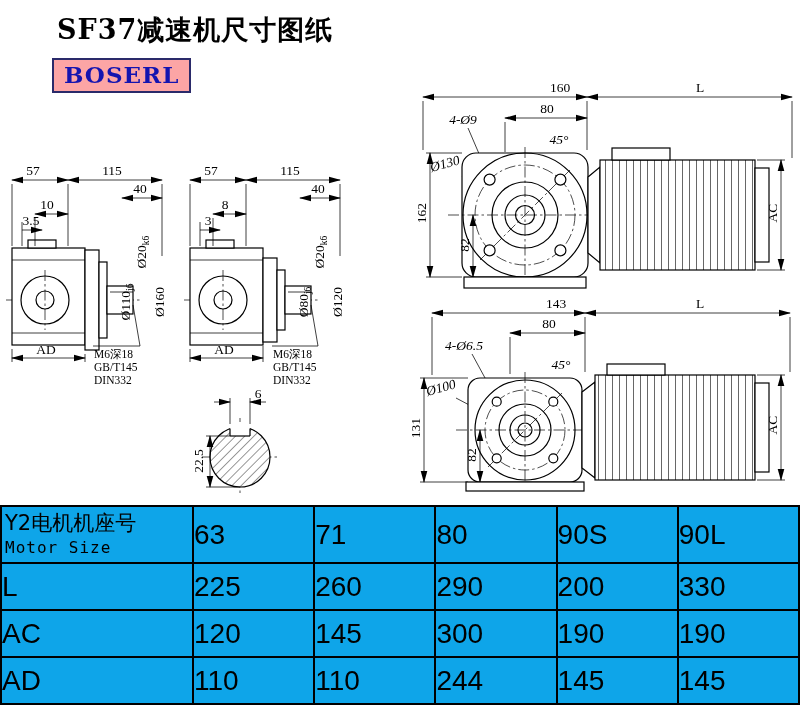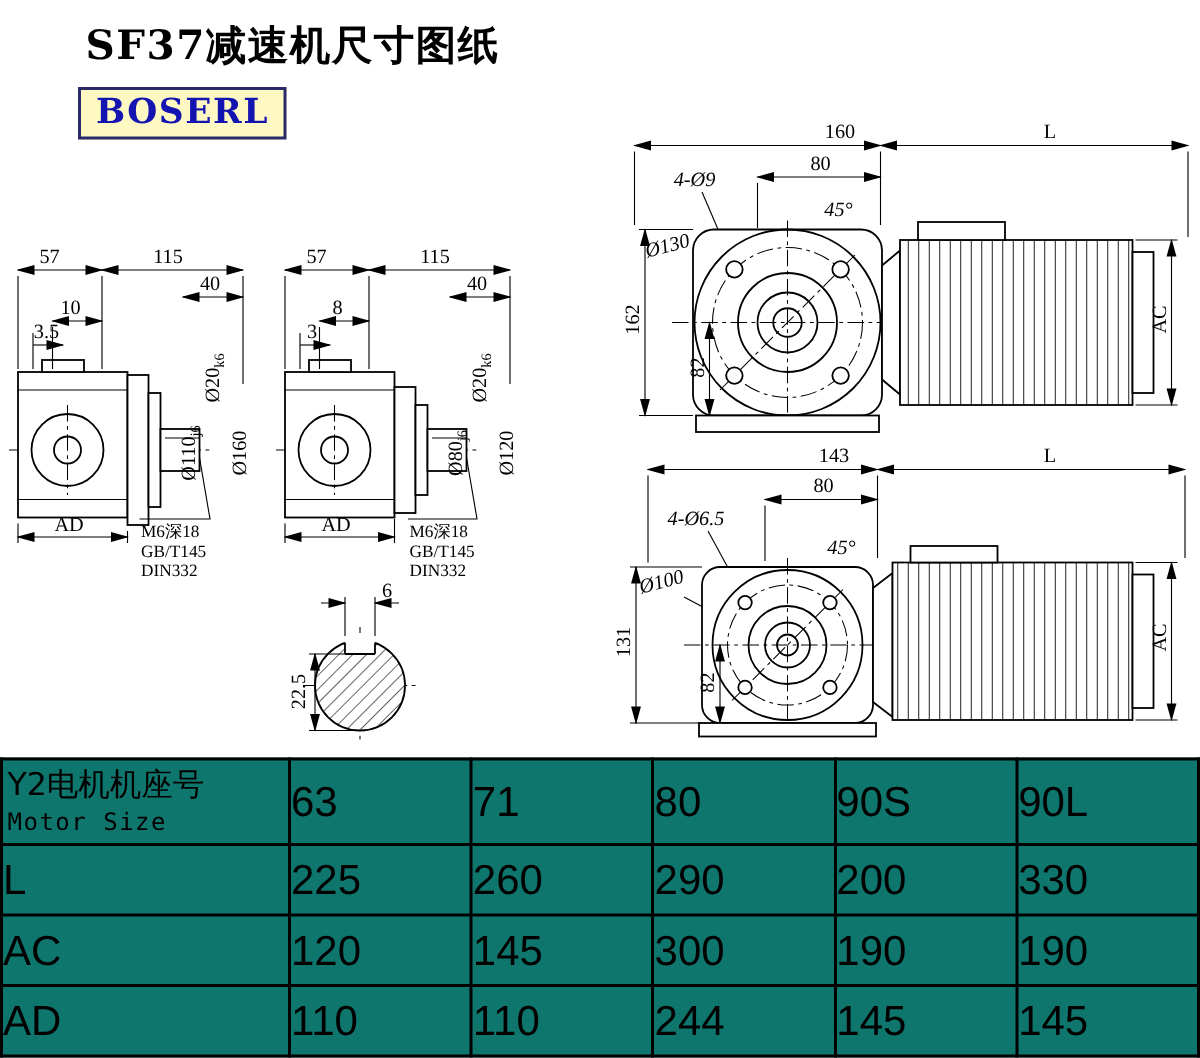--- a/index.html
+++ b/index.html
@@ -2,36 +2,36 @@
 <html><head>
 <meta charset="utf-8">
 <style>
   *{margin:0;padding:0;box-sizing:border-box}
   html,body{width:800px;height:705px;background:#fff;overflow:hidden;
     font-family:"Liberation Sans",sans-serif;color:#000}
   .sheet{position:absolute;inset:0;width:800px;height:705px;background:#fff}
   .title{position:absolute;left:57px;top:12px;font-family:"DejaVu Serif",serif;
     font-weight:bold;font-size:27px;letter-spacing:1px;white-space:nowrap}
   .logo{position:absolute;left:52px;top:58px;border:2px solid #2a2a6a;
-    padding:1px 10px 3px 10px;background:#fef9c3}
+    padding:1px 10px 3px 10px;background:#fca5a5}
   .logo span{font-family:"DejaVu Serif",serif;font-size:23px;font-weight:bold;
     color:#1414b0;letter-spacing:1px}
   svg.drawing{position:absolute;left:0;top:0}
   
   .ln{stroke:#000;stroke-width:1.2;fill:#fff}
   .lnf{stroke:#000;stroke-width:1.2;fill:none}
   .tn{stroke:#000;stroke-width:0.75;fill:none}
   .cl{stroke:#000;stroke-width:0.7;fill:none;stroke-dasharray:11 3 2.5 3}
   .dt{font-family:"Liberation Serif",serif;font-size:13.5px;fill:#000;text-anchor:middle}
   .it{font-style:italic}
   .nt{font-family:"Liberation Serif",serif;font-size:11.5px;fill:#000;text-anchor:start}
   .sub{font-size:9.5px}
   
   .size-table{position:absolute;left:0;top:505px;width:800px;height:200px;
-    border-collapse:collapse;table-layout:fixed;background:#0f766e}
+    border-collapse:collapse;table-layout:fixed;background:#0ea5e9}
   .size-table th,.size-table td{border:2px solid #000;text-align:left;
     vertical-align:middle;font-weight:normal;font-size:28px;
     font-family:"Liberation Sans",sans-serif}
   .size-table tr.hdr-row{height:57px}
   .size-table tr{height:47px}
   col.c0{width:192px}
   th.hdr{text-align:left;padding-left:3px}
   .hcn{font-size:21px;line-height:26px;font-family:"DejaVu Sans",sans-serif}
   .hen{font-size:16px;line-height:24px;font-family:"DejaVu Sans Mono",monospace;letter-spacing:1px}
   .rowlbl{font-size:27px}

